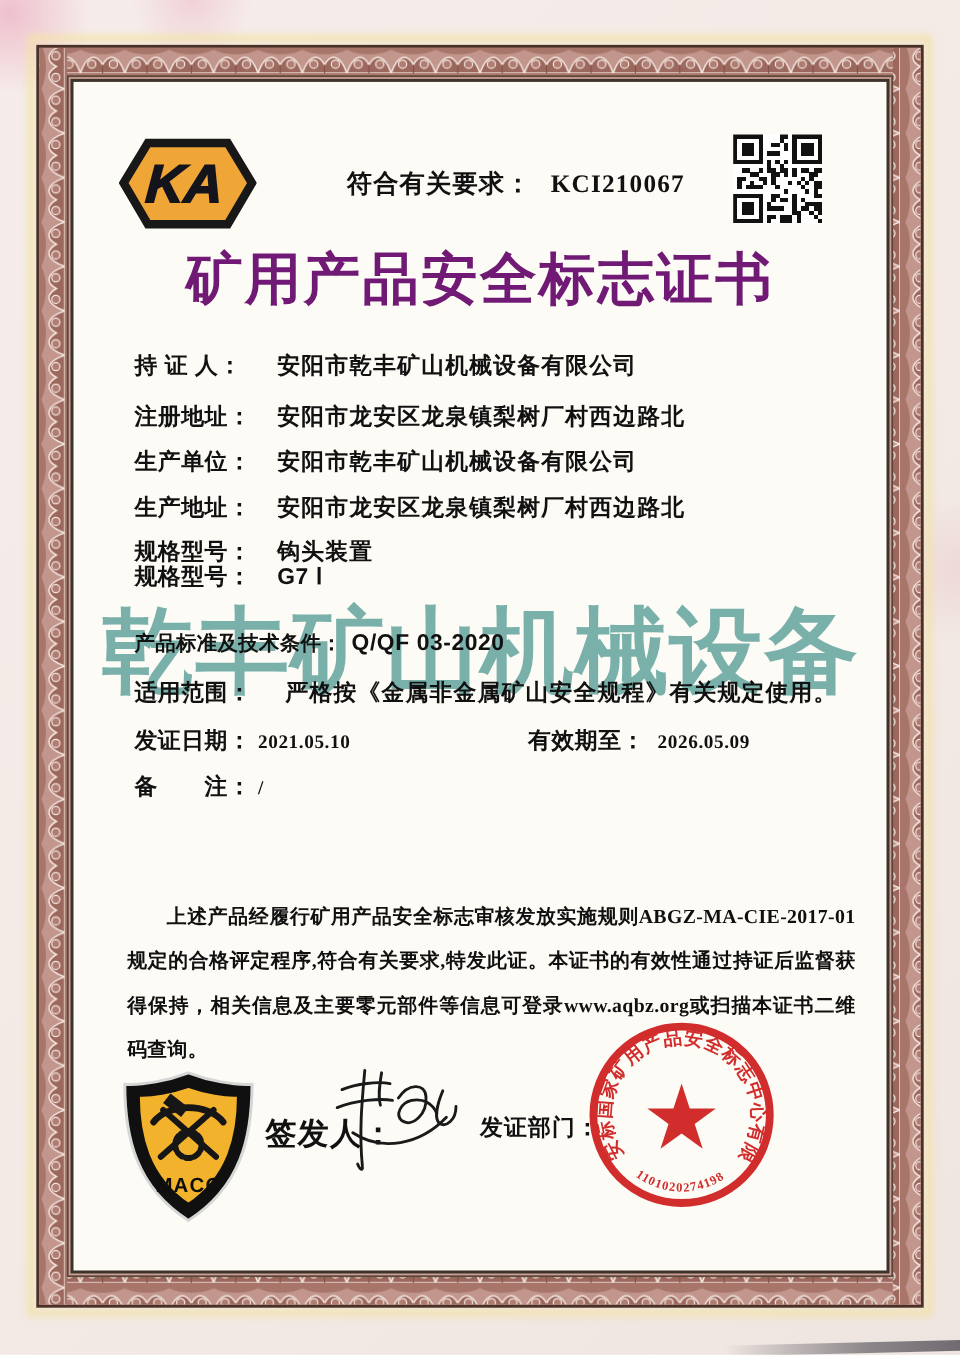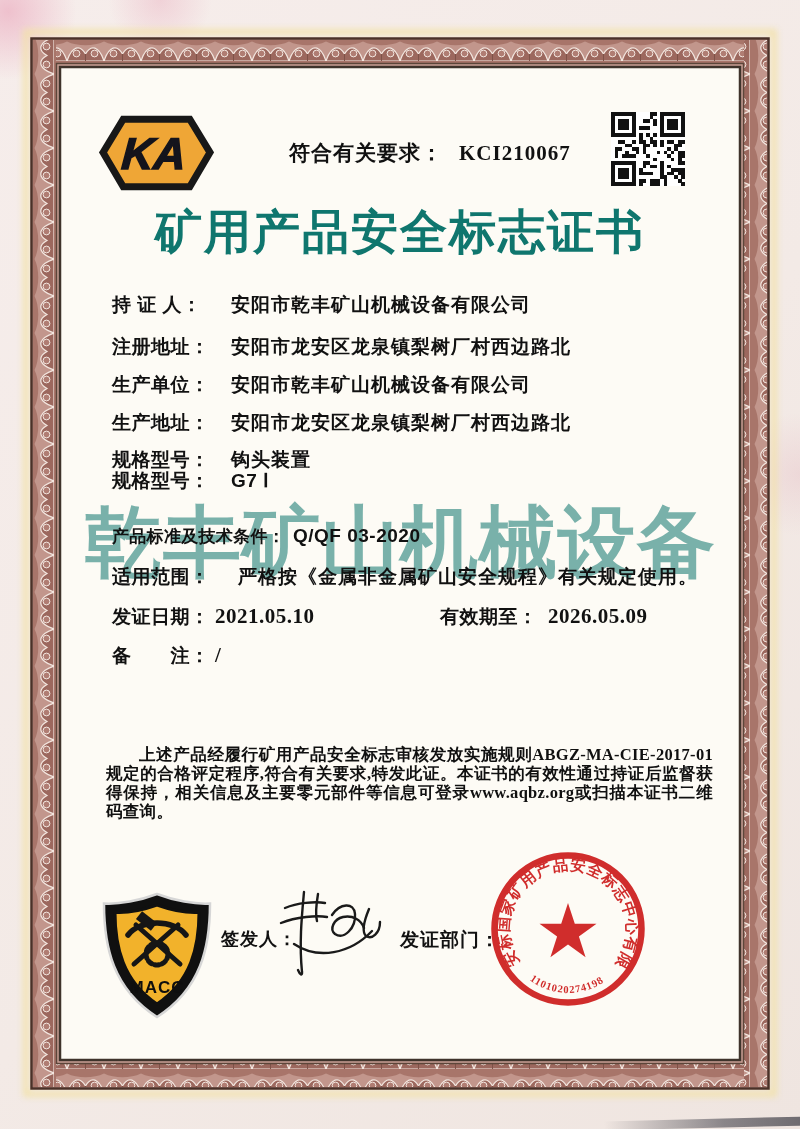--- a/index.html
+++ b/index.html
@@ -27,48 +27,48 @@
   .content{ position:absolute; inset:0; z-index:3; }
 
   .ka-logo{ position:absolute; left:99px; top:115px; }
   .mark-line{ position:absolute; left:289px; top:139px; white-space:nowrap; }
   .mark-label{ font-size:21px; font-weight:800; color:#111; letter-spacing:1px;}
   .mark-no{ font-family:"Liberation Serif",serif; font-size:21px; font-weight:700; color:#111; letter-spacing:1px; margin-left:16px;}
   .qr{ position:absolute; left:611px; top:112px; }
 
   .cert-title{
     position:absolute; left:0; top:201px; width:100%;
-    text-align:center; font-size:47px; font-weight:900; color:#0f766e;
+    text-align:center; font-size:47px; font-weight:900; color:#701a75;
     letter-spacing:2px; white-space:nowrap;
   }
 
   .row{ position:absolute; left:112px; white-space:nowrap; color:#111; }
   .lbl{ display:inline-block; width:103px; font-size:19px; font-weight:800; letter-spacing:.5px; vertical-align:baseline;}
   .lbl-long{ width:auto; font-size:17px; font-weight:800; letter-spacing:.3px;}
   .val{ font-family:"Liberation Serif",serif; font-size:19px; font-weight:700; letter-spacing:1px;margin-left:16px;}
   .val-sans{ font-family:"Liberation Sans",sans-serif; font-size:19px; font-weight:800; letter-spacing:.5px;}
-  .val-date{ font-family:"Liberation Serif",serif; font-size:21px; font-weight:700; letter-spacing:.5px;}
+  .val-date{ font-family:"Liberation Serif",serif; font-size:16px; font-weight:700; letter-spacing:.5px;}
   .pair2{ position:absolute; left:328px; top:0; white-space:nowrap;}
   .lbl-w105{ width:108px; }
 
   .watermark{
     position:absolute; left:62px; top:503px; width:676px; z-index:1;
     font-size:78px; font-weight:900; color:#0f766e; opacity:.55;
     letter-spacing:1px; white-space:nowrap; text-align:center; line-height:1;
   }
 
   .statement{
     position:absolute; left:106px; top:745px; width:607px;
     font-family:"Liberation Serif",serif; font-size:16.5px; font-weight:700;
-    line-height:19px; color:#101010; text-indent:2em; text-align:justify;
+    line-height:37px; color:#101010; text-indent:2em; text-align:justify;
     letter-spacing:.3px;
   }
 
   .macc{ position:absolute; left:98px; top:891px; }
-  .signer-label{ position:absolute; left:221px; top:927px; font-size:18px; font-weight:800; color:#111; letter-spacing:1px;}
+  .signer-label{ position:absolute; left:221px; top:927px; font-size:26px; font-weight:800; color:#111; letter-spacing:1px;}
   .signature{ position:absolute; left:266px; top:882px; }
   .dept-label{ position:absolute; left:400px; top:927px; font-size:19px; font-weight:800; color:#111; letter-spacing:1px;}
   .stamp{ position:absolute; left:488px; top:849px; mix-blend-mode:multiply; opacity:.93; z-index:4;}
 
   .scan-sliver{
     position:absolute; left:604px; top:1119px; width:200px; height:9px;
     background:linear-gradient(90deg, rgba(90,90,100,0), rgba(55,55,65,.55) 60%, rgba(40,40,50,.65));
     transform:rotate(-1.4deg); z-index:5;
   }
 </style>

